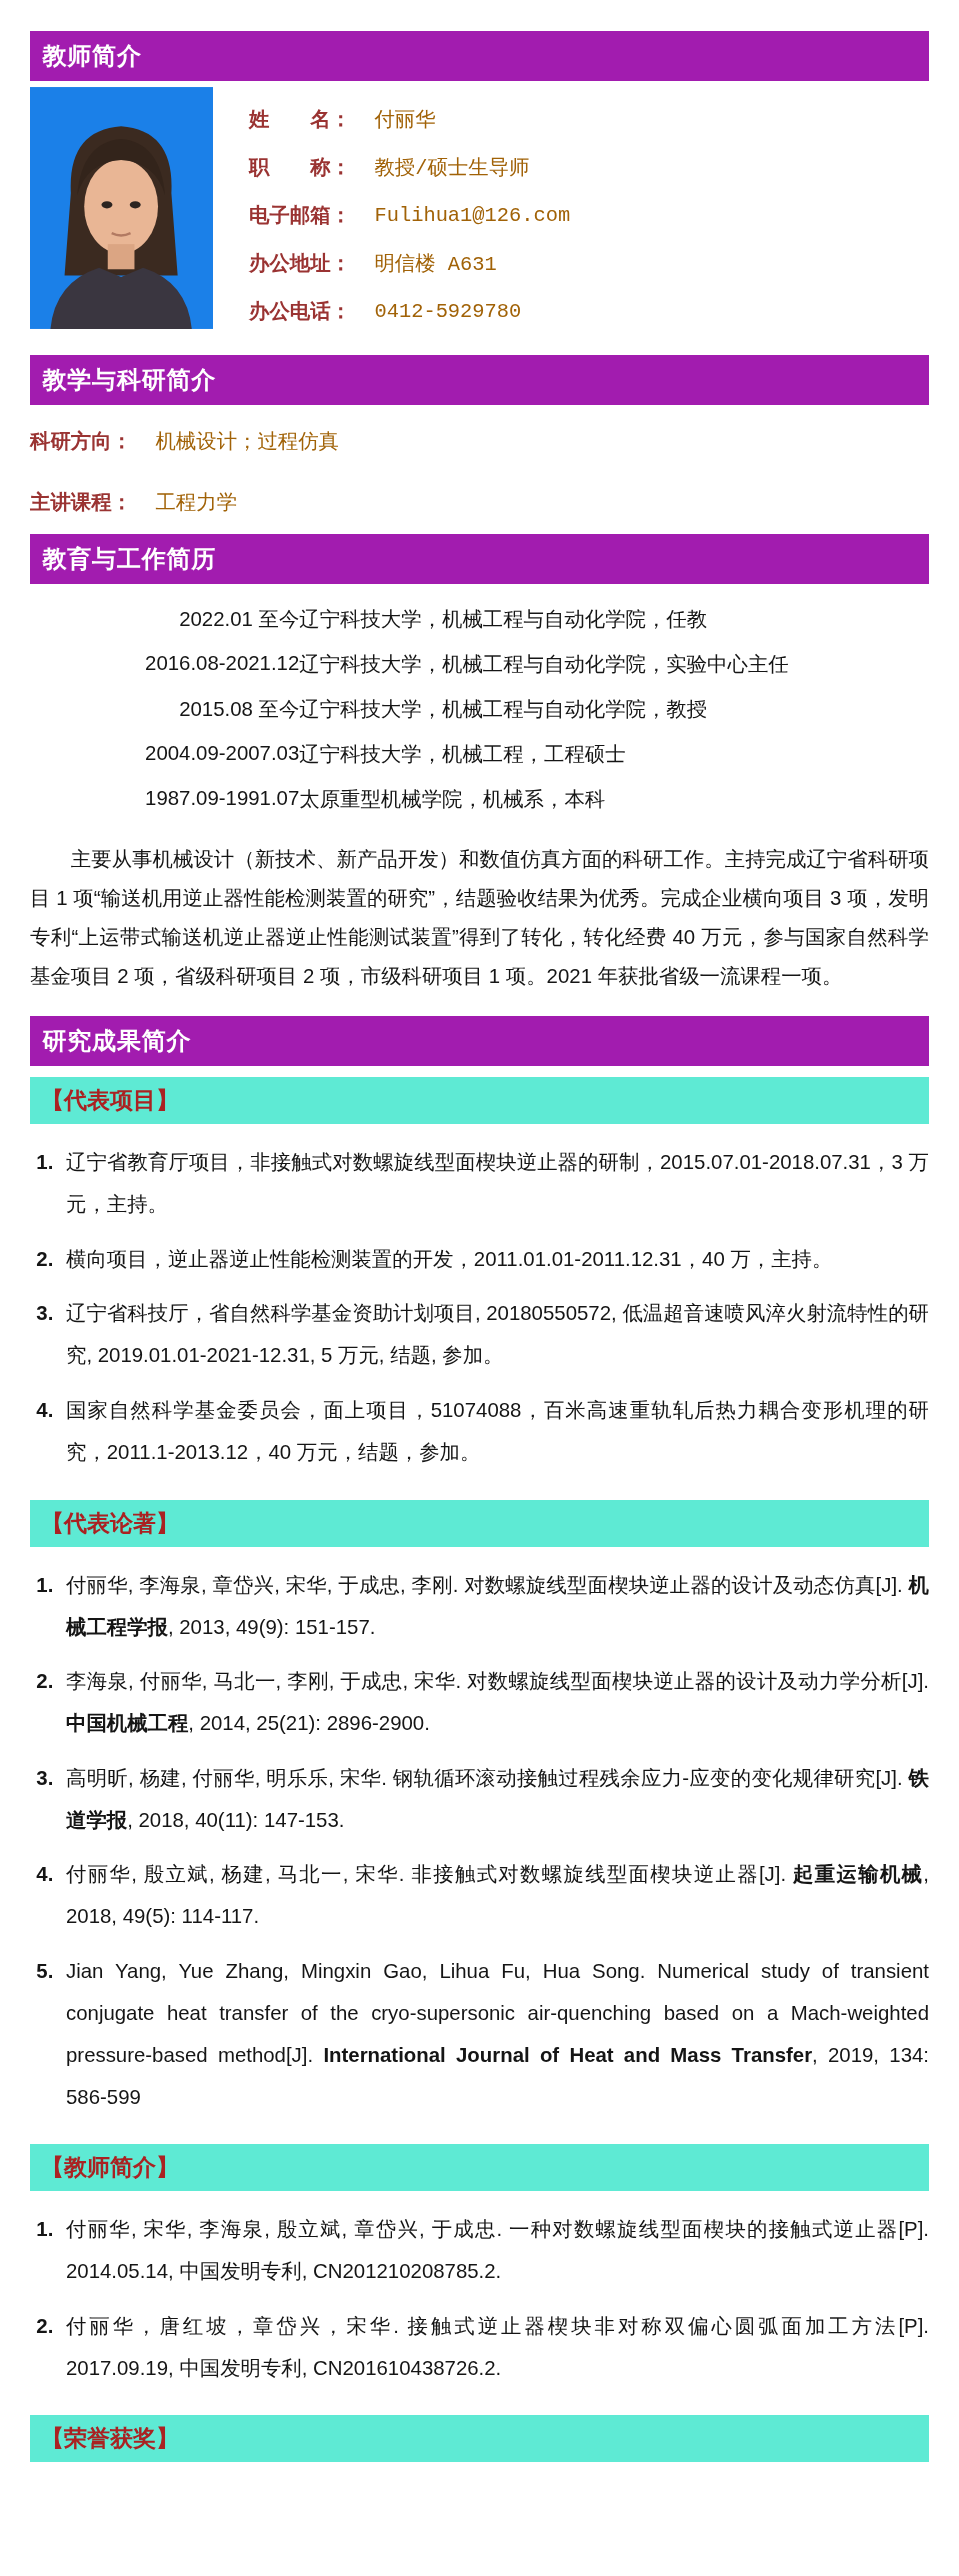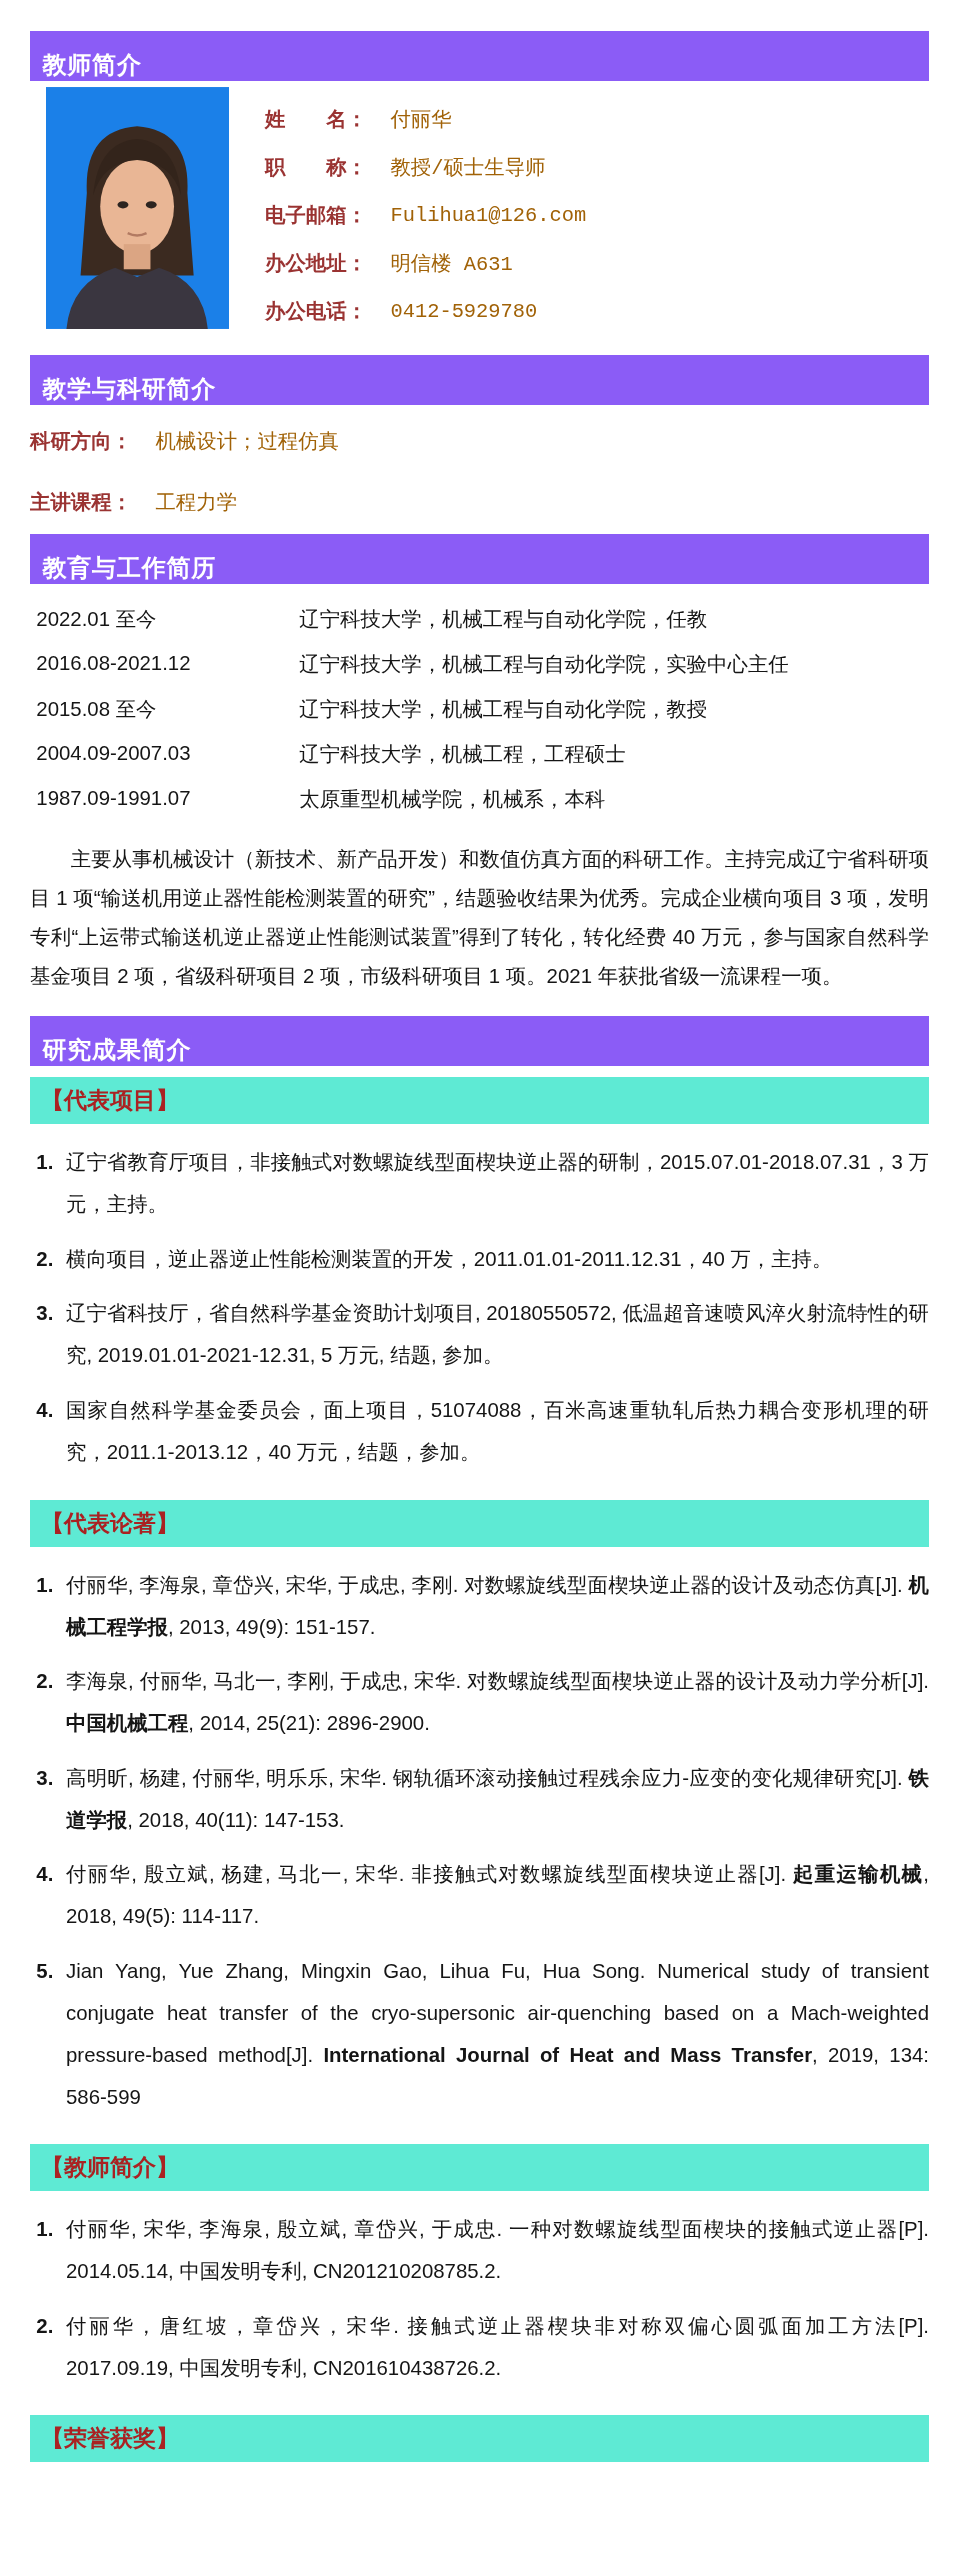--- a/index.html
+++ b/index.html
@@ -4,43 +4,43 @@
 <style>
   html, body { margin:0; padding:0; }
   body {
     width:959px; min-height:2576px; background:#ffffff;
     font-family:"Liberation Sans","DejaVu Sans",sans-serif;
     color:#151515; -webkit-font-smoothing:antialiased;
   }
   .page { padding:31px 30px 55px 30px; box-sizing:border-box; }
 
   .bar {
-    background:#8b5cf6; height:50px; display:flex; align-items:flex-end;
+    background:#a21caf; height:50px; display:flex; align-items:center;
     padding-left:12.5px; box-sizing:border-box;
   }
   .bar-title { color:#ffffff; font-size:24px; font-weight:bold; letter-spacing:0.8px; }
   .mt { margin-top:20.4px; }
 
   
-  .profile { display:flex; margin-top:6.3px;margin-left:16px; }
+  .profile { display:flex; margin-top:6.3px; }
   .photo { width:183px; height:242px; flex:0 0 auto; overflow:hidden; }
   .photo svg { display:block; }
   .fields { margin-left:36px; padding-top:7.8px; }
   .field-row { height:48px; display:flex; align-items:center; font-size:20.4px; }
   .field-label { color:#9a3332; font-weight:bold; margin-right:23.5px; white-space:pre; }
   .field-value { color:#a16207;font-family:Liberation Mono, monospace; }
 
   
   .teach-fields { padding:4.7px 0 1.6px 0; }
   .teach-row { height:61px; display:flex; align-items:center; font-size:20.4px; }
 
   
   .timeline { padding:12.5px 0 6.3px 0; }
   .tl-row { display:flex; align-items:center; height:45px; font-size:20.4px; padding-left:6.3px; }
-  .tl-period { width:263px; flex:0 0 auto; }
+  .tl-period { width:263px; flex:0 0 auto;text-align:right; }
   .tl-desc { flex:1; }
 
   
   .para {
     font-size:20.4px; line-height:39px; text-align:justify; text-indent:2em;
     margin:12.5px 0 3.1px 0;
   }
 
   
   .subhead {

